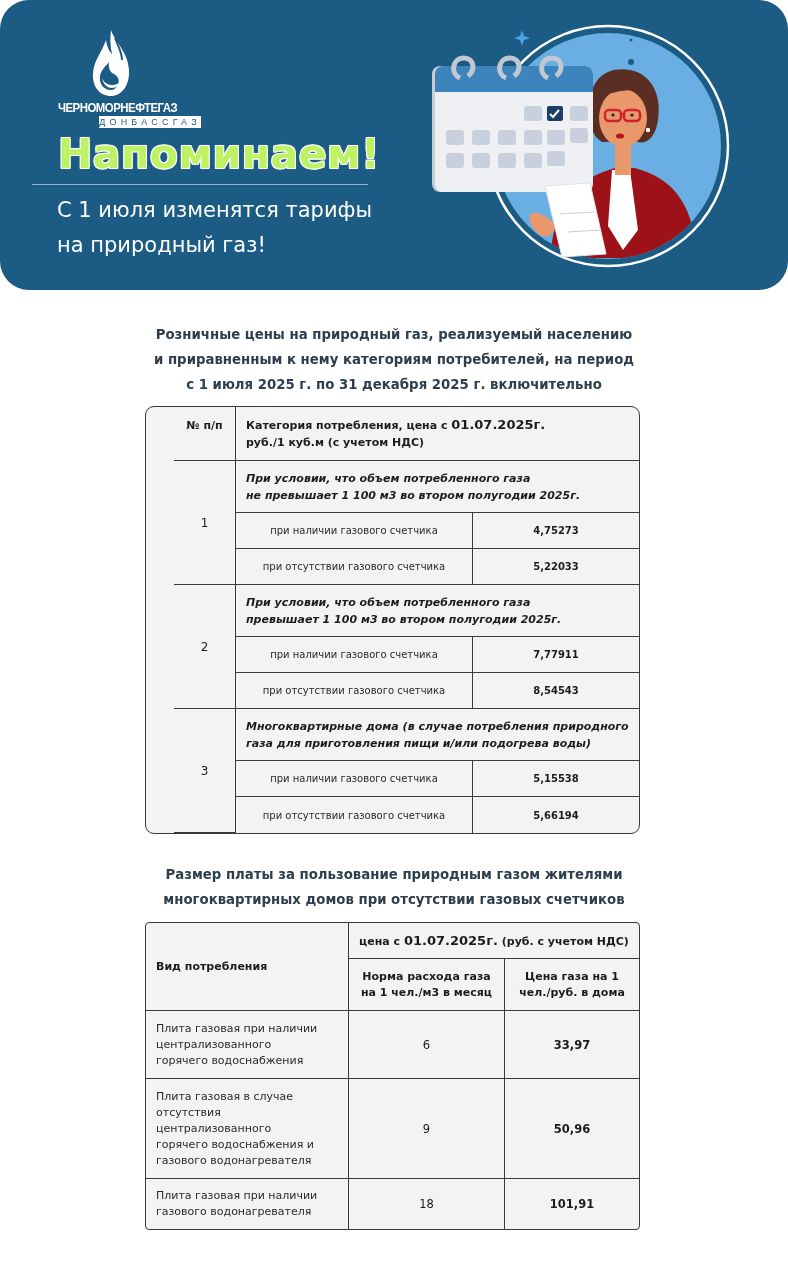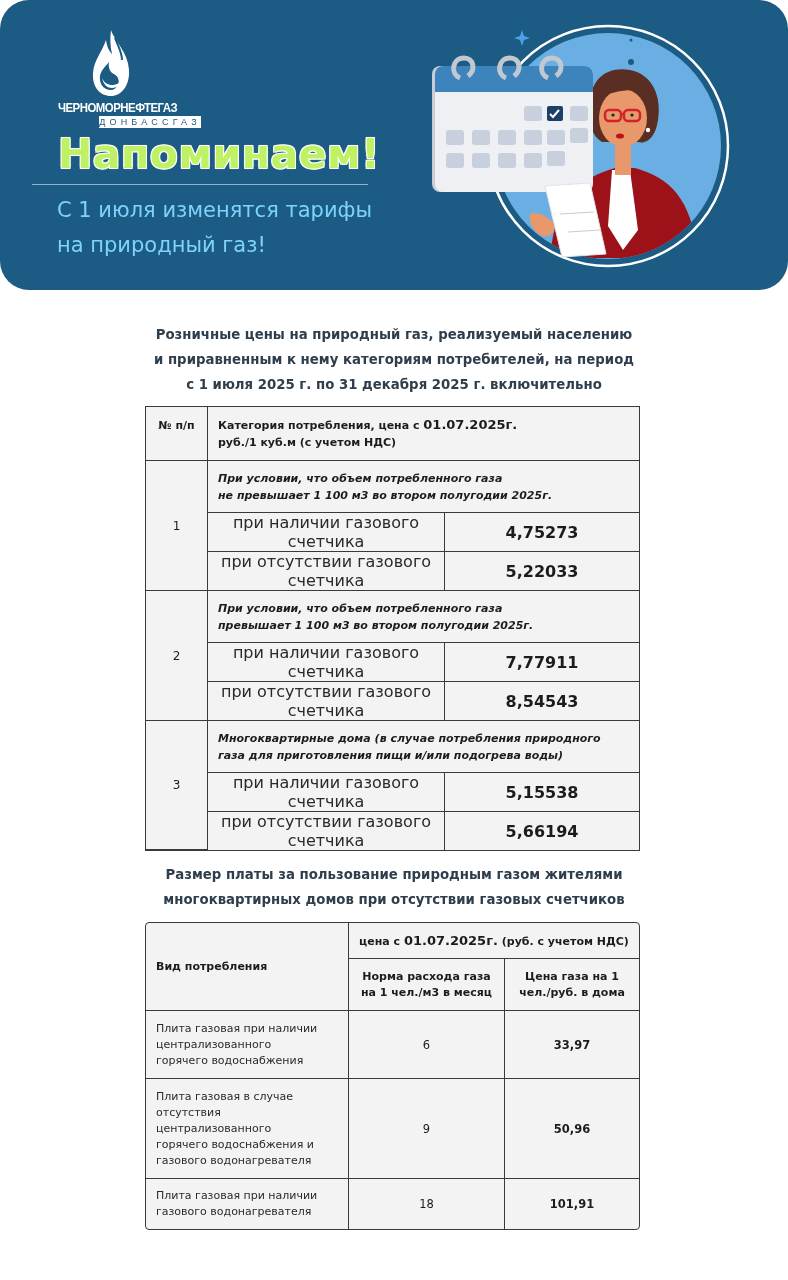--- a/index.html
+++ b/index.html
@@ -7,33 +7,33 @@
   body { font-family: "DejaVu Sans", "Liberation Sans", sans-serif; color: #1c1c1c; position: relative; }
 
   .header { position: absolute; left: 0; top: 0; width: 788px; height: 290px; background: #1b5b84; overflow: hidden; border-radius: 29px; }
   .logo { position: absolute; left: 58px; top: 28px; width: 106px; }
   .logo svg { display: block; margin: 0 auto; }
   .logo-top { display: block; color: #fff; font-family: "Liberation Sans", sans-serif; font-weight: bold; font-size: 13px; letter-spacing: -0.6px; text-align: center; transform: scaleX(0.88); transform-origin: left; white-space: nowrap; margin-top: 2px; }
   .logo-bottom { display: block; background: #fff; color: #1b5b84; font-family: "Liberation Sans", sans-serif; font-size: 9px; letter-spacing: 4.2px; text-align: center; width: 102px; height: 12px; line-height: 12px; margin-top: 1px; margin-left: 41px; }
 
   .headline { position: absolute; left: 58px; top: 130px; color: #bef264; font-family: "DejaVu Sans", sans-serif; font-weight: bold; font-size: 41px; letter-spacing: 0.5px; text-shadow: 0 0 2px #fff, 1px 1px 0 #fff, -1px -1px 0 #fff, 1px -1px 0 #fff, -1px 1px 0 #fff; }
   .divider { position: absolute; left: 32px; top: 184px; width: 336px; height: 1px; background: #8fb4cf; }
-  .subline { position: absolute; left: 57px; color: #7dd3fc; font-family: "DejaVu Sans", sans-serif; font-size: 21px; }
+  .subline { position: absolute; left: 57px; color: #ffffff; font-family: "DejaVu Sans", sans-serif; font-size: 21px; }
   .sub1 { top: 198px; }
   .sub2 { top: 233px; }
 
   .illustration { position: absolute; left: 430px; top: 18px; width: 300px; height: 255px; }
 
   .section-title { position: absolute; left: 0; width: 788px; text-align: center; color: #2e3e4c; font-family: "DejaVu Sans", sans-serif; font-weight: bold; font-size: 13.3px; line-height: 25px; }
   .title1 { top: 322px; }
   .title2 { top: 862px; }
 
   table { border-collapse: separate; border-spacing: 0; position: absolute; left: 145px; width: 495px; background: #f3f3f3; font-family: "DejaVu Sans", sans-serif; }
-  td, th { border-right: 1px solid #3a3a3a; border-bottom: 1px solid #3a3a3a; font-size: 16px; }
-  .t1 { top: 406px; border: 1px solid #3a3a3a; border-radius: 0; }
+  td, th { border-right: 1px solid #3a3a3a; border-bottom: 1px solid #3a3a3a; font-size: 10px; }
+  .t1 { top: 406px; border: 1px solid #3a3a3a; border-radius: 9px; padding-left: 28px; }
   .t1 tr > *:last-child { border-right: none; }
   .t1 tr:last-child > * { border-bottom: none; }
   .t1 .no-col { width: 62px; text-align: center; font-size: 11px; font-weight: bold; vertical-align: top; padding-top: 12px; }
   .t1 .head-text { padding: 9px 10px; font-weight: bold; font-size: 11px; line-height: 17px; text-align: left; }
   .t1 .head-text .big { font-size: 13px; }
   .t1 .cat-text { padding: 7px 10px; font-style: italic; font-weight: bold; font-size: 11px; line-height: 17px; height: 52px; }
   .t1 .num { text-align: center; font-weight: normal; font-size: 12px; }
   .t1 .sub-label { text-align: center; height: 36px; color: #2a2a2a; width: 237px; }
   .t1 .sub-value { text-align: center; font-weight: bold; }
 

